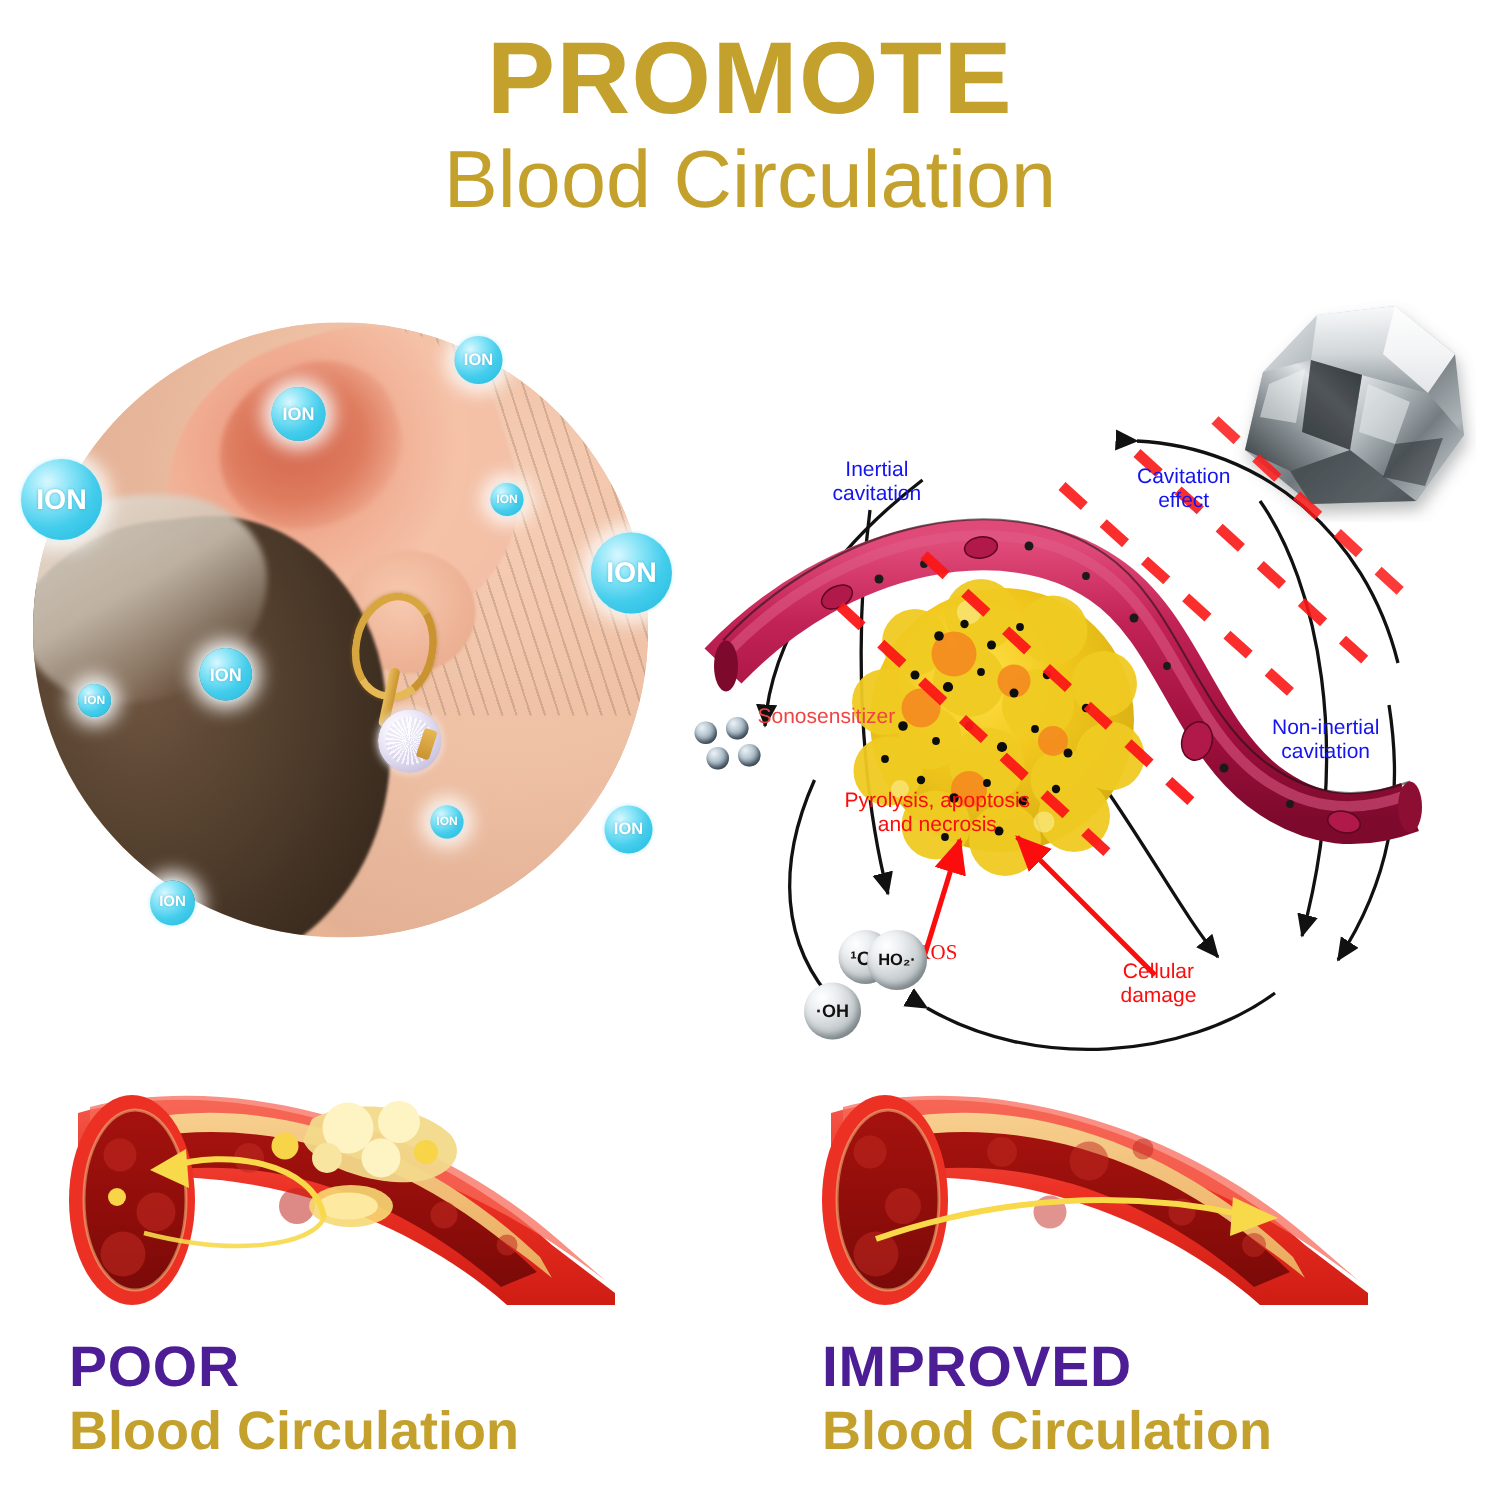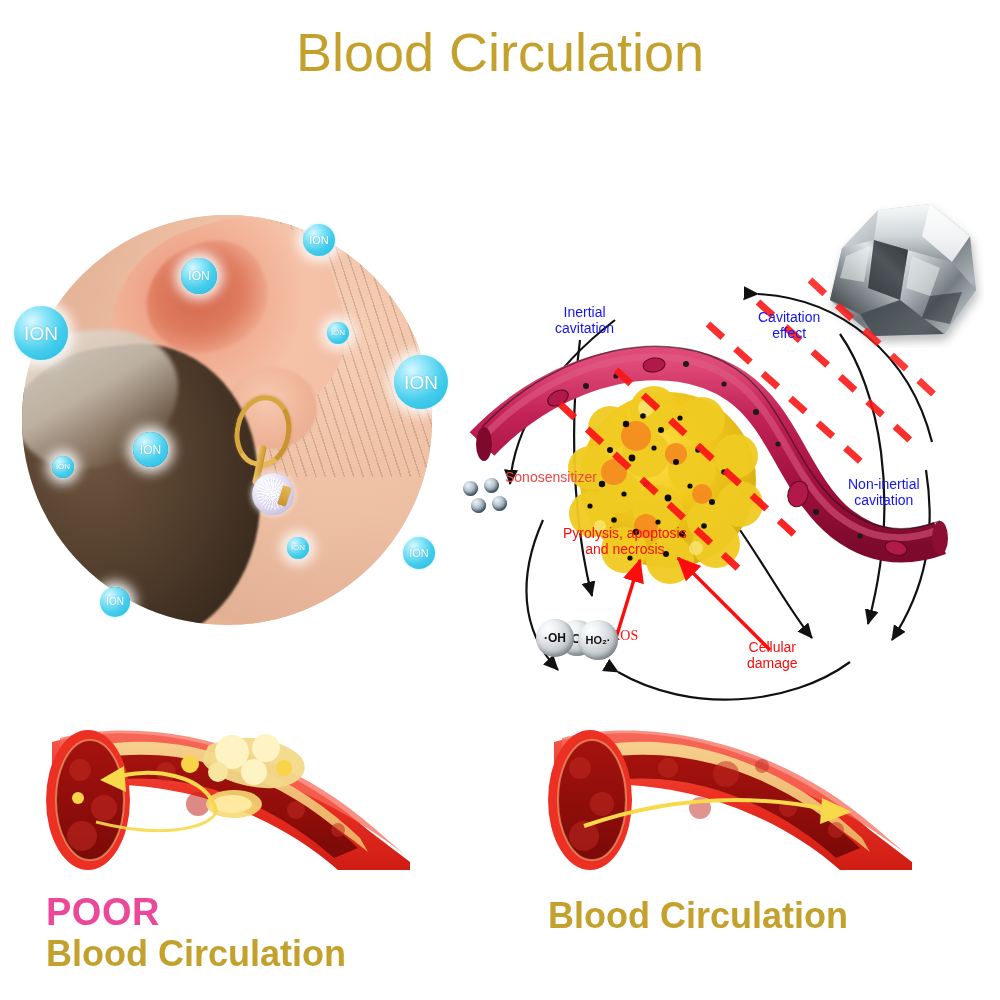--- a/index.html
+++ b/index.html
@@ -99,21 +99,21 @@
   .er-prong{
     position:absolute;left:63%;top:66%;width:9px;height:20px;
     background:linear-gradient(180deg,#e6b855,#c99330);border-radius:2px;
     transform:rotate(18deg);
   }
 
   
   .ion{
     position:absolute;border-radius:50%;
     display:flex;align-items:center;justify-content:center;
-    color:#ffffff;font-weight:normal;
+    color:#ffffff;font-weight:bold;
     background:radial-gradient(circle at 33% 28%, #d8f7ff 0%, #8fe6f8 26%, #44cdec 58%, #21b9e0 100%);
     box-shadow:0 0 12px 6px rgba(255,255,255,.85), 0 0 3px rgba(60,200,235,.9);
     text-shadow:0 0 2px rgba(0,140,180,.45);
     line-height:1;
   }
 
   
   .stone{position:absolute;left:812px;top:196px;width:172px;height:152px;}
   .stone svg{display:block;}
 
@@ -136,29 +136,30 @@
     background:radial-gradient(circle at 33% 28%, #eaf2f6 0%, #b9c8d2 35%, #7d8f9c 70%, #44525c 100%);
     box-shadow:inset -1px -2px 3px rgba(20,30,40,.6);
   }
 
   
   .vessel{position:absolute;}
   .vessel svg{display:block;}
 
   
   .cap{position:absolute;}
-  .cap-1{font-size:38px;font-weight:bold;color:#ec4899;line-height:1.0;letter-spacing:.5px;}
+  .cap-1{font-size:38px;font-weight:bold;color:#4c1d95;line-height:1.0;letter-spacing:.5px;}
   .cap-2{font-size:36px;font-weight:bold;color:#c3a12c;line-height:1.05;margin-top:4px;}
 </style>
 </head>
 <body>
 
 <div id="page">
 
   <div class="header">
+    <div class="h-main">PROMOTE</div>
     <div class="h-sub">Blood Circulation</div>
   </div>
 
   <div class="photo-wrap">
     <div class="photo-circle">
       <div class="ph-skin"></div>
       <div class="ph-hair-right"></div>
       <div class="ph-ear"></div>
       <div class="ph-ear-inner"></div>
       <div class="ph-lobe"></div>
@@ -383,21 +384,21 @@
   </div>
 
   <div>
     <div class="sono-dot" style="left:463px;top:481px;"></div>
     <div class="sono-dot" style="left:484px;top:478px;"></div>
     <div class="sono-dot" style="left:471px;top:498px;"></div>
     <div class="sono-dot" style="left:492px;top:496px;"></div>
   </div>
 
   <div class="mol" style="left:559px;top:620px;width:36px;height:36px;font-size:13px;">¹O₂</div>
-  <div class="mol" style="left:536px;top:619px;width:38px;height:38px;font-size:12px;">·OH</div>
+  <div class="mol" style="left:536px;top:655px;width:38px;height:38px;font-size:12px;">·OH</div>
   <div class="mol" style="left:578px;top:620px;width:40px;height:40px;font-size:11px;">HO₂·</div>
 
   <div class="vessel" style="left:38px;top:712px;">
     <svg width="400" height="160" viewBox="0 0 400 160">
       <defs>
         <linearGradient id="pOuter" x1="0" y1="0" x2="0" y2="1">
           <stop offset="0%" stop-color="#f3594a"></stop>
             <stop offset="45%" stop-color="#ec3024"></stop>
           <stop offset="100%" stop-color="#cf1d14"></stop>
         </linearGradient>
@@ -491,16 +492,17 @@
       <path d="M44,114 C130,84 214,82 290,98" fill="none" stroke="#f7d94a" stroke-width="4"></path>
       <path d="M282,86 L312,100 L280,112 Z" fill="#f7d94a"></path>
     </svg>
   </div>
 
   <div class="cap" style="left:46px;top:893px;">
     <div class="cap-1">POOR</div>
     <div class="cap-2">Blood Circulation</div>
   </div>
   <div class="cap" style="left:548px;top:893px;">
+    <div class="cap-1">IMPROVED</div>
     <div class="cap-2">Blood Circulation</div>
   </div>
 
 </div>
 
 </body></html>

